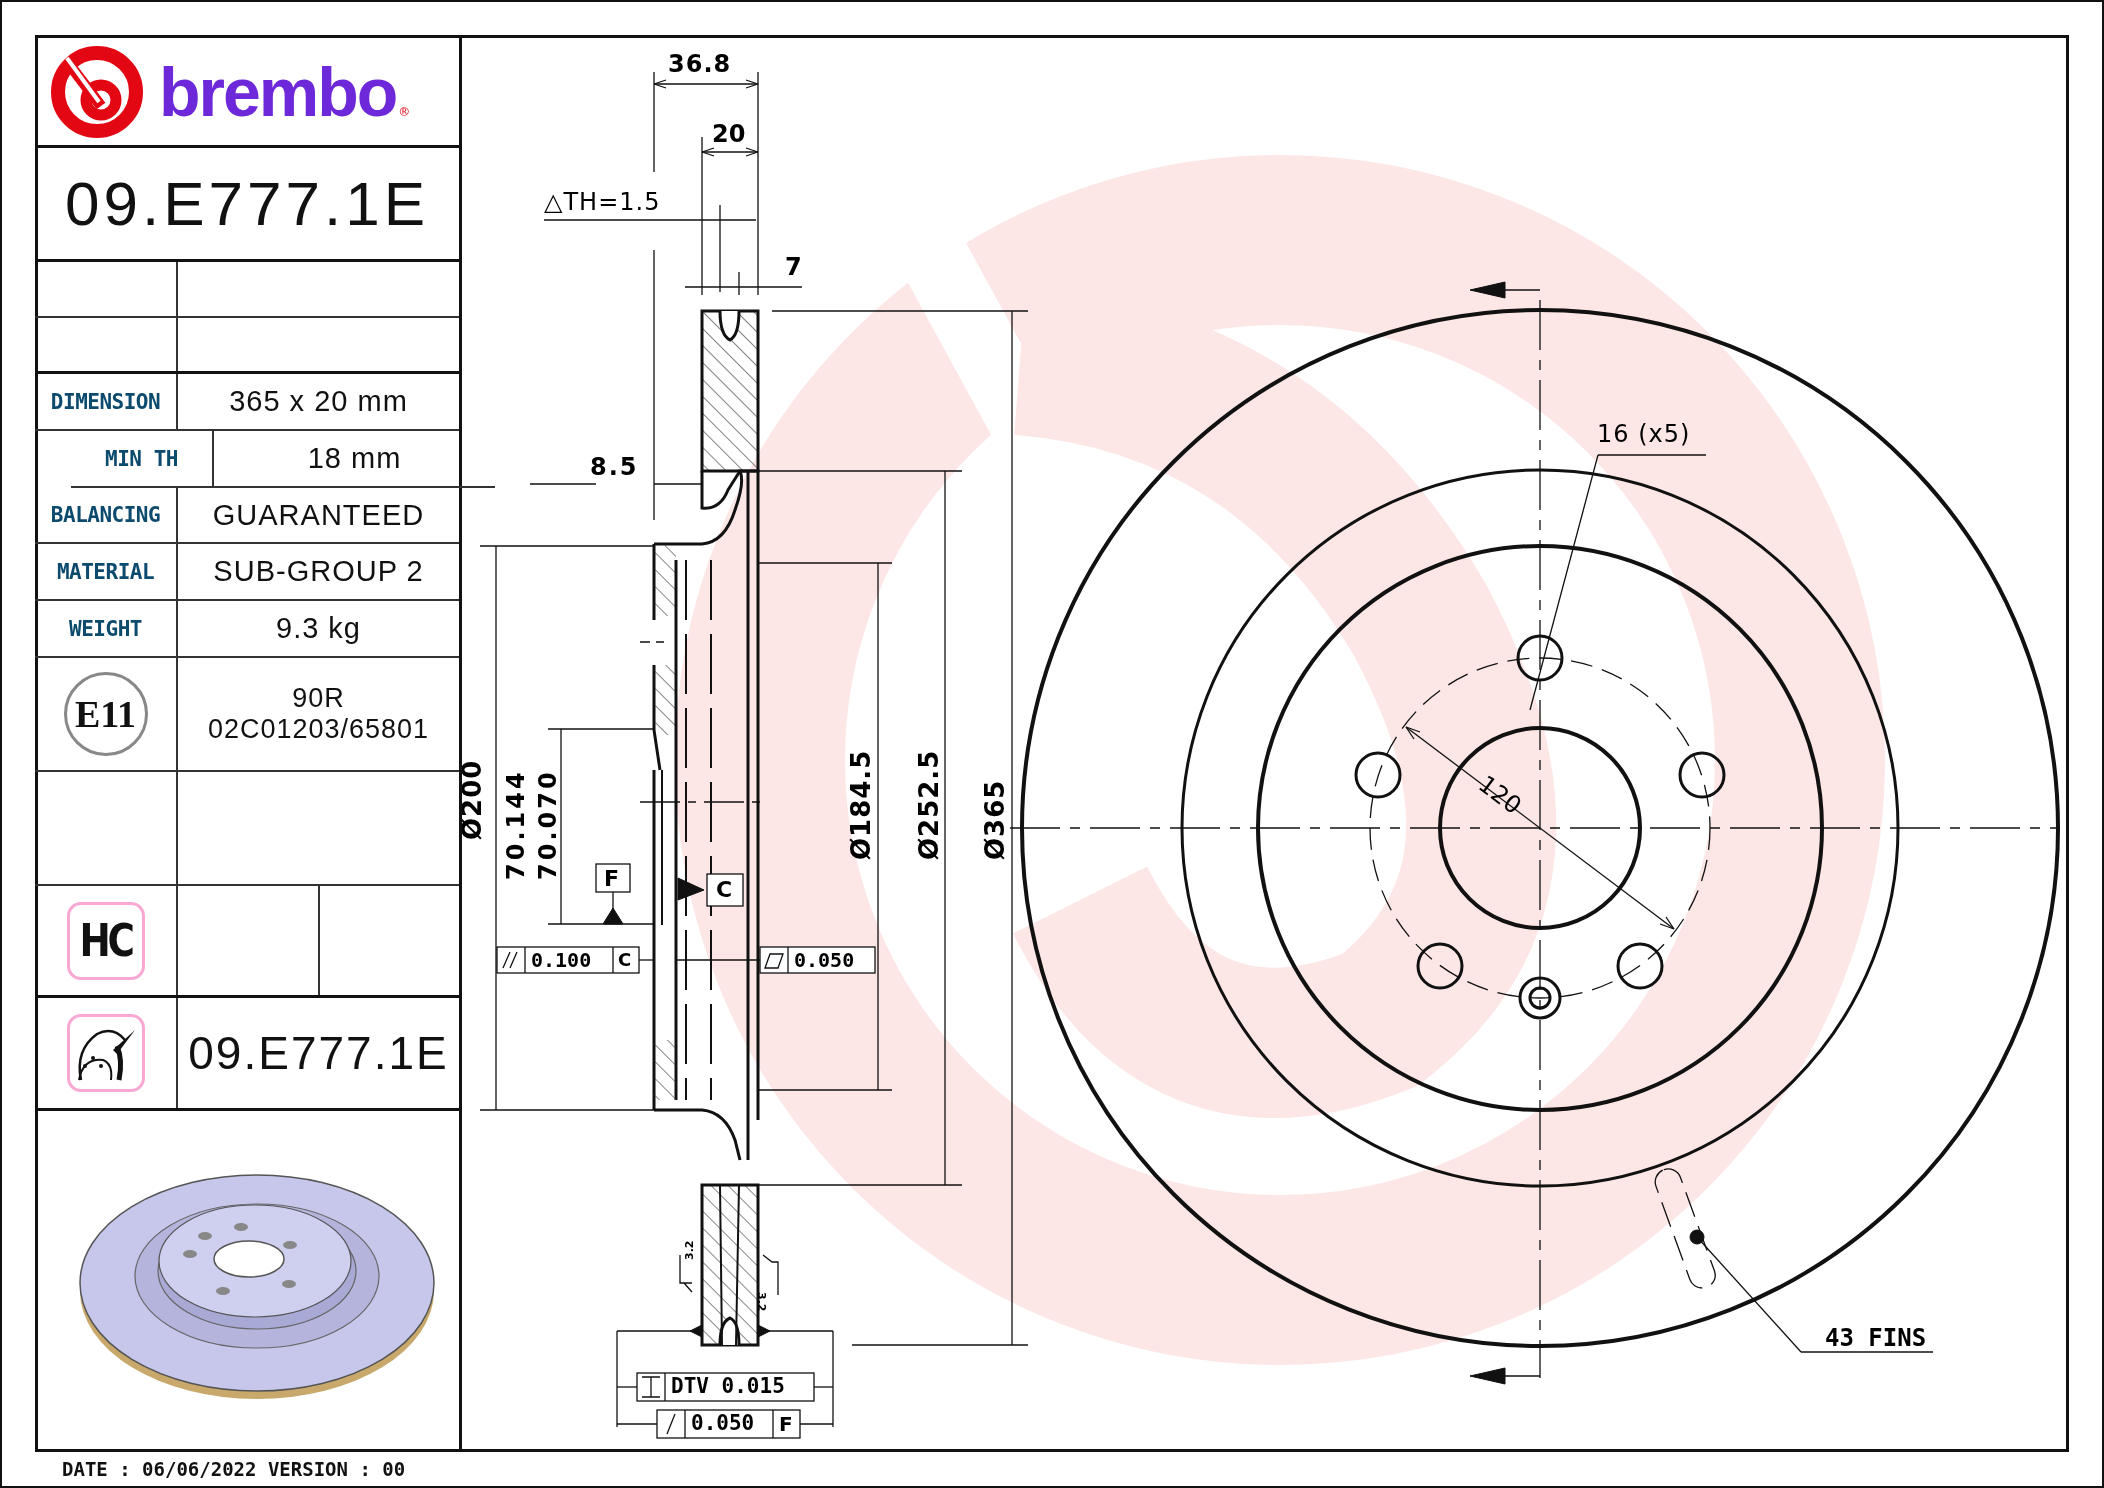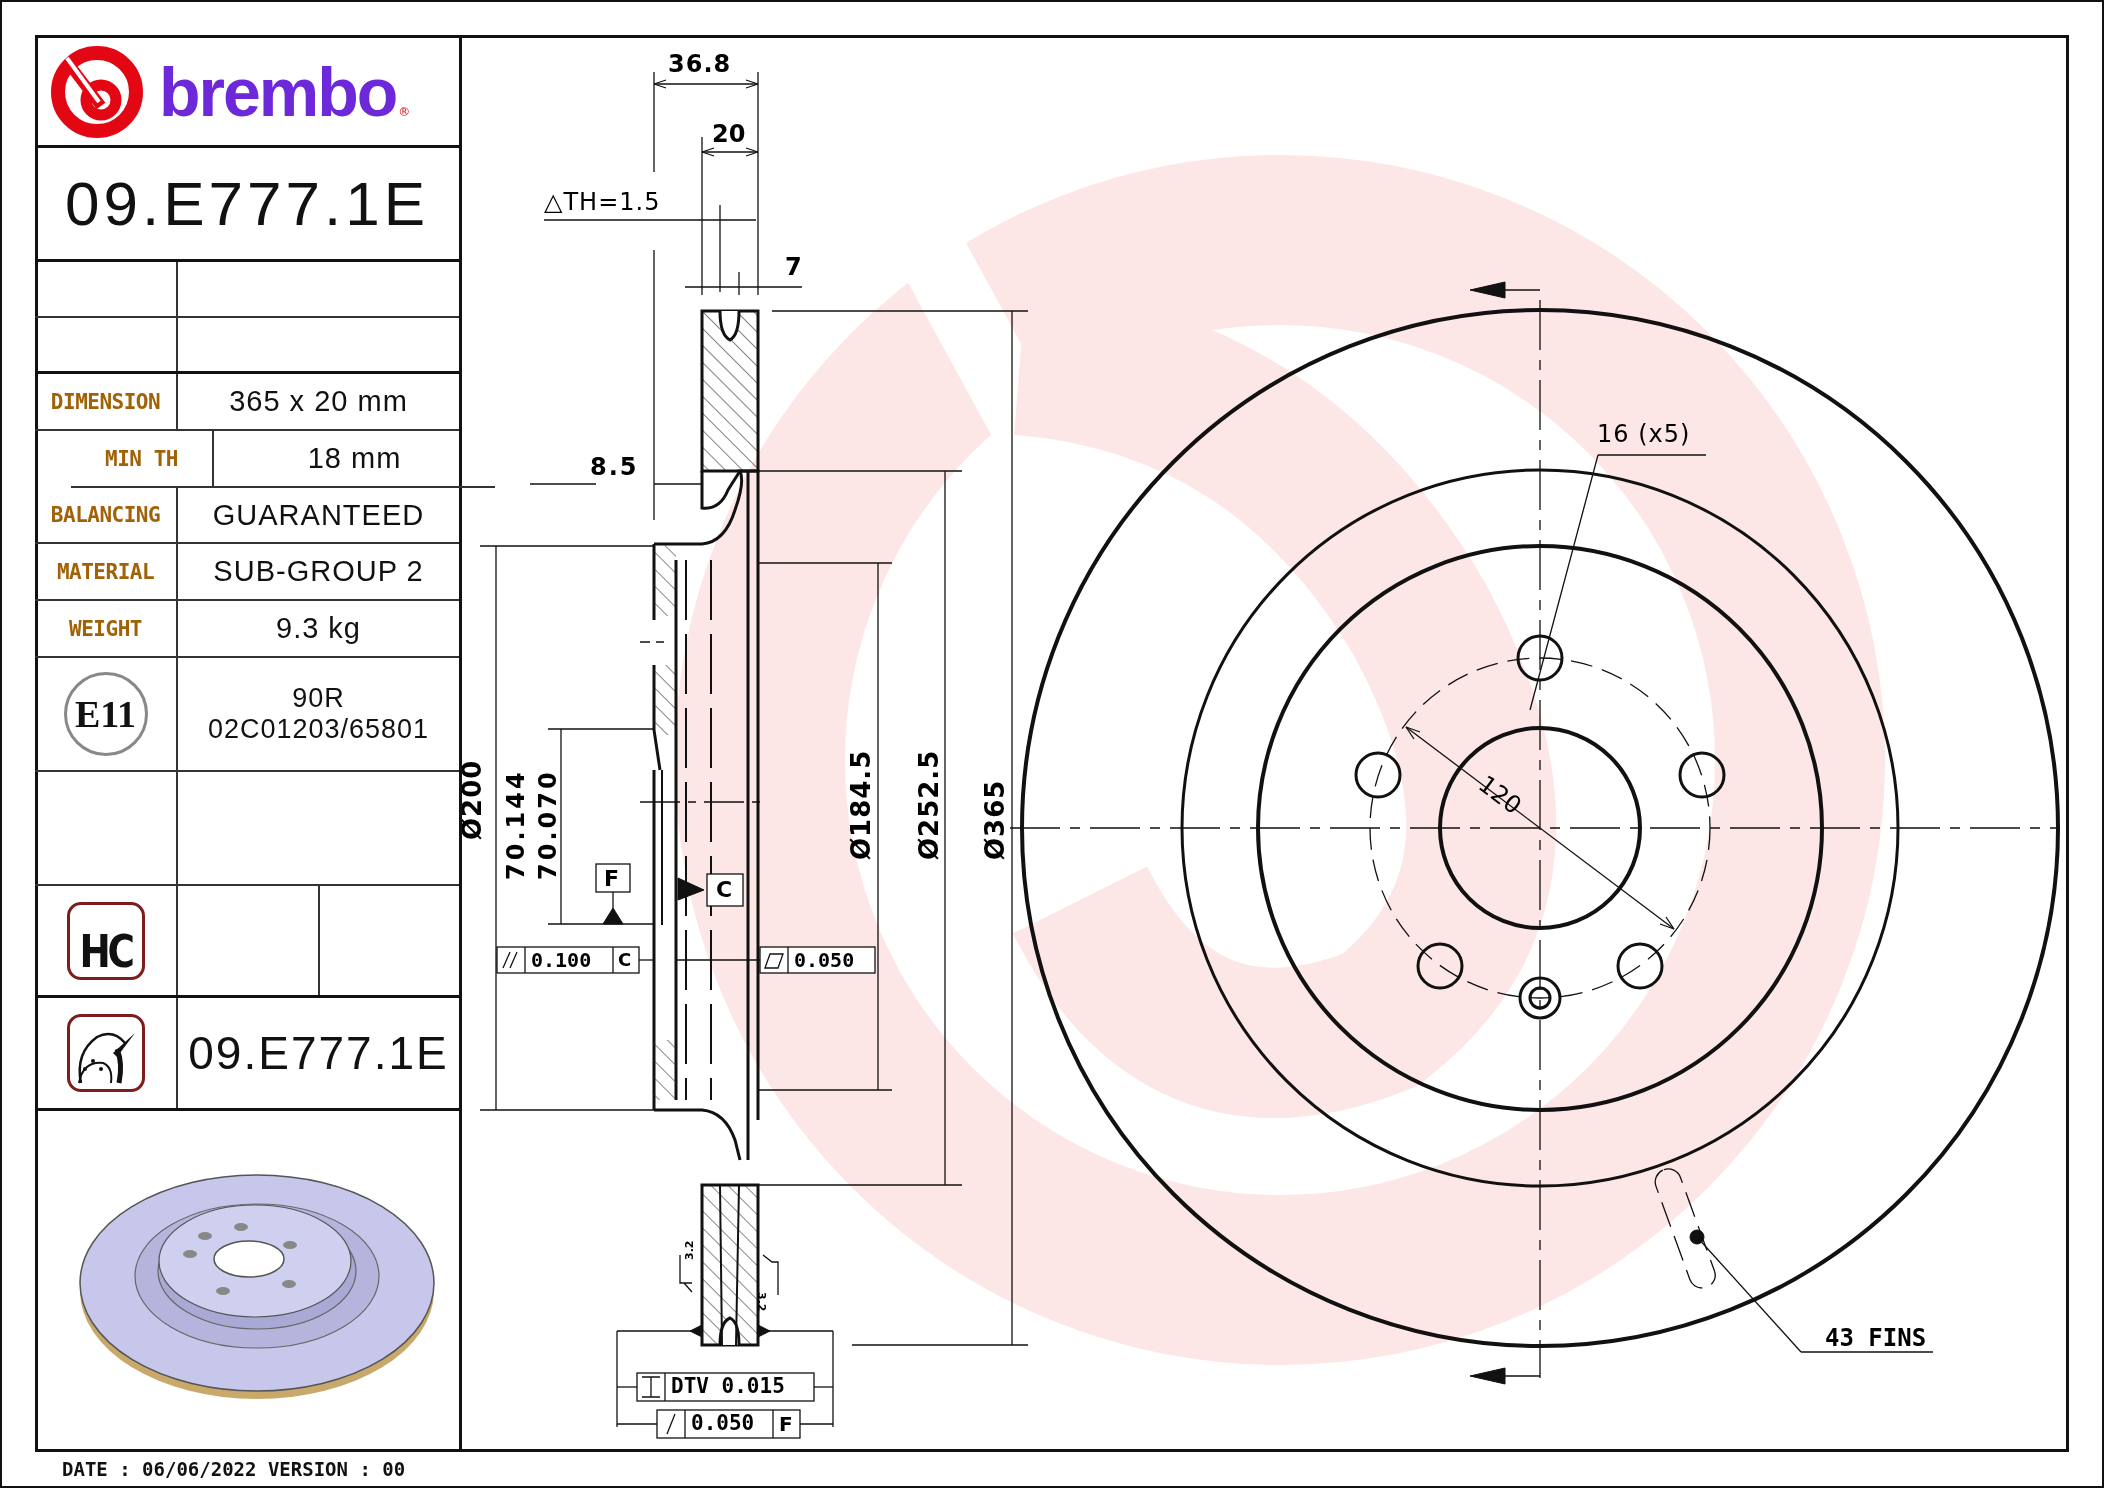--- a/index.html
+++ b/index.html
@@ -4,30 +4,30 @@
 <style>
   html, body { margin:0; padding:0; background:#ffffff; }
   body { width:2104px; height:1488px; position:relative; overflow:hidden; font-family:"DejaVu Sans", sans-serif; }
   .sheet { position:absolute; left:0; top:0; width:2104px; height:1488px; border:2px solid #111; box-sizing:border-box; }
   .frame { position:absolute; left:35px; top:35px; width:2034px; height:1417px; border:3px solid #111; box-sizing:border-box; }
   .panel { position:absolute; left:35px; top:35px; width:427px; height:1417px; border-right:3px solid #111; box-sizing:border-box; }
   .row { position:absolute; left:0; width:424px; border-bottom:2px solid #333; box-sizing:border-box; }
   .row.thick { border-bottom:3px solid #111; }
   .cell-l { position:absolute; left:0; top:0; bottom:0; width:143px; border-right:2px solid #333; display:flex; align-items:center; justify-content:center; box-sizing:border-box; }
   .cell-r { position:absolute; left:143px; top:0; bottom:0; right:0; display:flex; align-items:center; justify-content:center; flex-direction:column; }
-  .lbl { font-family:"DejaVu Sans Mono", monospace; font-weight:bold; font-size:21px; color:#a16207; letter-spacing:-0.5px; }
+  .lbl { font-family:"DejaVu Sans Mono", monospace; font-weight:bold; font-size:21px; color:#0c4a6e; letter-spacing:-0.5px; }
   .val { font-family:"Liberation Sans", sans-serif; font-size:29px; color:#111; letter-spacing:1px; }
   .partno { font-family:"Liberation Sans", sans-serif; font-size:62px; color:#111; letter-spacing:4px; }
   .partno-sm { font-family:"Liberation Sans", sans-serif; font-size:46px; color:#111; letter-spacing:2px; }
   .logo { position:absolute; left:0; top:0; width:424px; height:113px; display:flex; align-items:center; }
   .logo-word { font-family:"Liberation Sans", sans-serif; font-weight:bold; font-size:68px; color:#6d28d9; letter-spacing:-2px; margin-left:14px; }
   .reg { font-size:12px; color:#e30613; margin-left:2px; margin-top:40px; }
   .date { position:absolute; left:62px; top:1458px; font-family:"DejaVu Sans Mono", monospace; font-weight:bold; font-size:19px; color:#111; }
   .drawing { position:absolute; left:0; top:0; width:2104px; height:1488px; }
-  .icon-box { width:78px; height:78px; border:3px solid #7f1d1d; border-radius:14px; box-sizing:border-box; display:flex; align-items:flex-end; justify-content:center; }
+  .icon-box { width:78px; height:78px; border:3px solid #f9a8d4; border-radius:14px; box-sizing:border-box; display:flex; align-items:center; justify-content:center; }
   .hc { font-family:"DejaVu Sans", sans-serif; font-weight:bold; font-size:44px; color:#111; letter-spacing:-4px; transform:scaleX(0.85); }
   .e11 { width:84px; height:84px; border:3px solid #888; border-radius:50%; box-sizing:border-box; display:flex; align-items:center; justify-content:center; font-family:"Liberation Serif", serif; font-weight:bold; font-size:38px; color:#111; }
 </style>
 </head>
 <body>
 
 <div class="sheet"></div>
 
 <svg class="drawing" viewBox="0 0 2104 1488" width="2104" height="1488">
 

